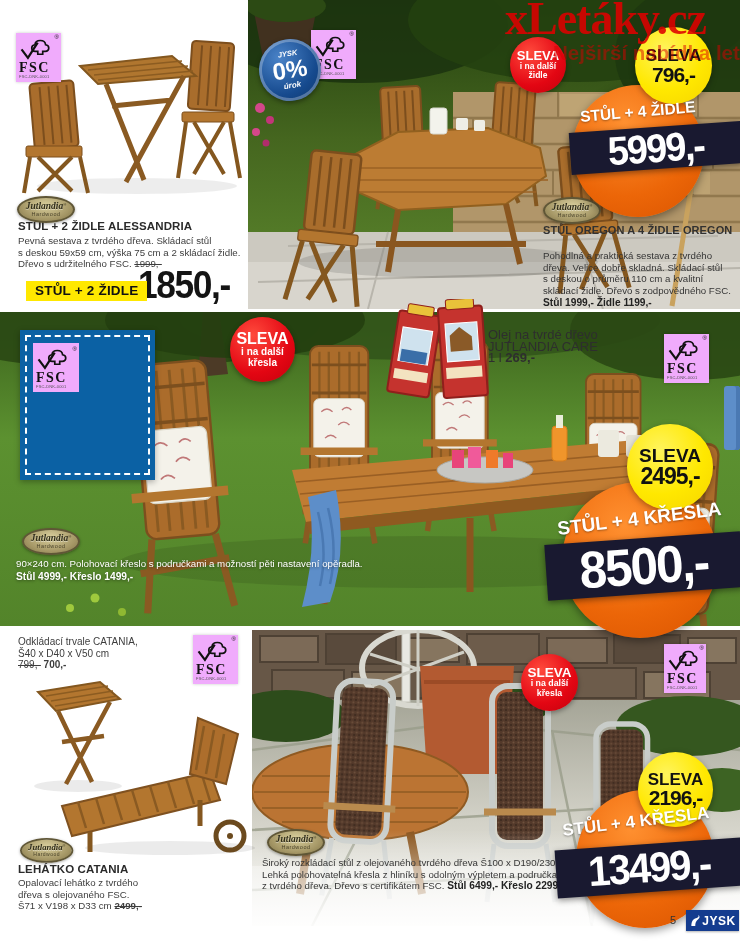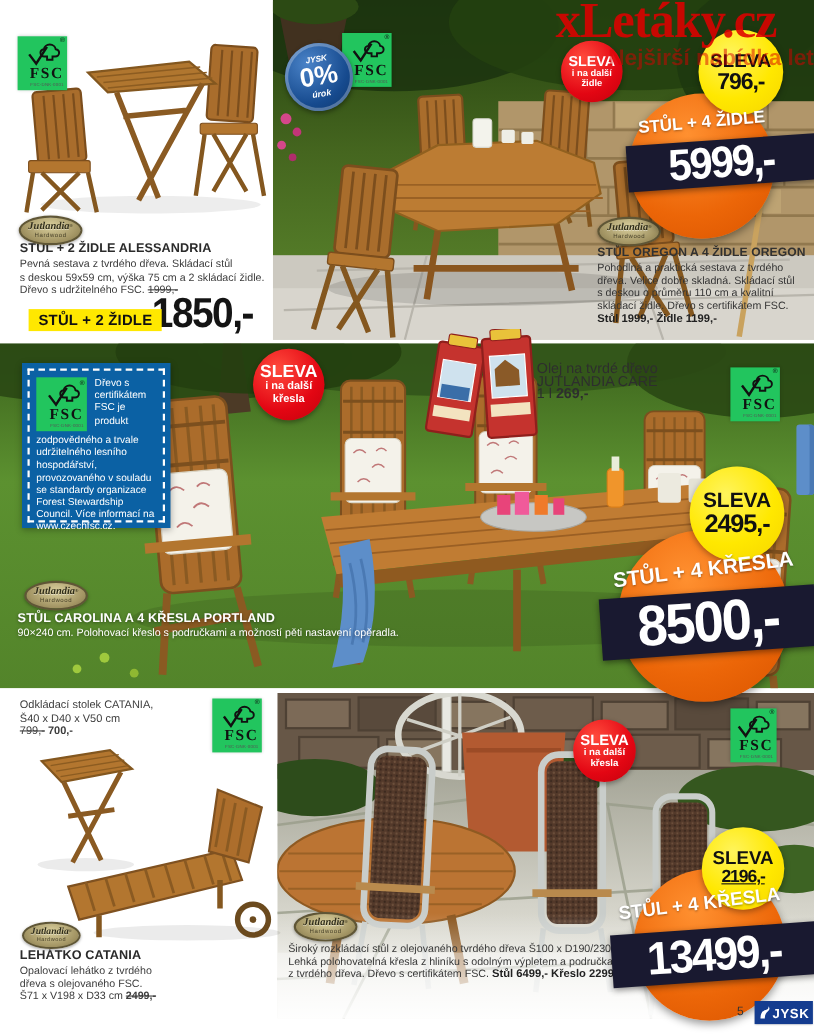--- a/index.html
+++ b/index.html
@@ -80,22 +80,22 @@
     box-shadow:inset 0 0 0 3px rgba(255,255,255,.28), 0 2px 5px rgba(0,0,0,.4);
     color:#fff; display:flex; flex-direction:column; align-items:center; justify-content:center;
     transform:rotate(-9deg); z-index:25; text-align:center;
   }
   .zero-badge .zb-brand { font-size:7.5px; font-weight:bold; font-style:italic; line-height:8px; }
   .zero-badge .zb-main { font-size:24px; font-weight:800; line-height:23px; }
   .zero-badge .zb-sub { font-size:8px; font-weight:bold; font-style:italic; line-height:9px; }
 
   
   .fsc-logo {
-    position:absolute; background:#22c55e; width:45px; padding:4px 3px 2px;
-    display:flex; flex-direction:column; align-items:flex-end;
+    position:absolute; background:#f0abfc; width:45px; padding:4px 3px 2px;
+    display:flex; flex-direction:column; align-items:flex-start;
     box-shadow:0 0 3px rgba(0,0,0,.22); z-index:20;
   }
   .fsc-logo .fsc-reg { position:absolute; top:1px; right:2px; font-size:6px; color:#111; }
   .fsc-logo .fsc-tree { width:34px; height:24px; }
   .fsc-logo .fsc-label {
     font-family:"Liberation Serif", serif; font-weight:bold; font-size:14px;
     line-height:13px; letter-spacing:1.5px; color:#111;
   }
   .fsc-logo .fsc-cert { font-size:4px; color:#555; letter-spacing:.2px; line-height:6px; }
   .fsc-logo.in-box { position:static; float:left; margin:0 7px 3px 0; width:46px; box-shadow:none; }
@@ -422,44 +422,43 @@
 
   <div class="jut-logo jut-slot" style="left:543px; top:197px;">
   <span class="jut-row">
     <span class="jut-name">Jutlandia</span>
     <span class="jut-reg">®</span>
   </span>
   <span class="jut-sub">Hardwood</span>
 </div>
   <div class="abs" style="left:543px; top:224px; width:192px; z-index:6;">
     <div class="t-heading on-photo-light" style="font-size:11px;">STŮL OREGON A 4 ŽIDLE OREGON</div>
-    <div class="t-body" style="margin-top:2px; color:#353535;">
+    <div class="t-body" style="margin-top:14px; color:#353535;">
       <div>Pohodlná a praktická sestava z tvrdého</div>
       <div>dřeva. Velice dobře skladná. Skládací stůl</div>
       <div>s deskou o průměru 110 cm a kvalitní</div>
-      <div>skládací židle. Dřevo s certifikátem FSC.</div>
+      <div>skládací židle. Dřevo s zodpovědného FSC.</div>
       <div class="t-bold" style="font-size:10.2px; margin-top:1px; color:#222;">Stůl 1999,- Židle 1199,-</div>
     </div>
   </div>
 
   <div class="wm-title">xLetáky.cz</div>
   <div class="wm-sub">Nejširší nabídka letáků</div>
 
   <div class="fsc-info">
     <div class="fsc-info-inner">
       <div class="fsc-logo in-box fsc-slot">
   <span class="fsc-reg">®</span>
   <svg class="fsc-tree" viewBox="0 0 40 27">
     <path d="M3 14 l7.5 10 L22 6" fill="none" stroke="#111" stroke-width="2.6"></path>
     <path d="M25 3.5 c-3.4 0 -6 2.2 -6.3 5 c-2.2 .3 -3.7 1.9 -3.7 3.9 c0 2.2 1.8 3.9 4.2 3.9 h2.9 v3.4 h5.8 v-3.4 h2.9 c2.4 0 4.2 -1.7 4.2 -3.9 c0 -2 -1.5 -3.6 -3.7 -3.9 C31 5.7 28.4 3.5 25 3.5 z" fill="none" stroke="#111" stroke-width="2"></path>
   </svg>
   <span class="fsc-label">FSC</span>
   <span class="fsc-cert">FSC-DNK-0001</span>
 </div>
-      <span>Dřevo s certifikátem FSC je produkt zodpovědného a trvale udržitelného lesního hospodářství, provozovaného v souladu se standardy organizace Forest Stewardship Council. Více informací na www.czechfsc.cz.</span>
     </div>
   </div>
 
   <div class="badge-red" style="left:230px; top:317px; width:65px; height:65px;">
     <span class="br-l1" style="font-size:16px; line-height:15px;">SLEVA</span>
     <span class="br-l2" style="font-size:10px; line-height:11px;">i na další</span>
     <span class="br-l3" style="font-size:10px; line-height:11px;">křesla</span>
   </div>
 
   <svg class="abs" style="left:385px; top:299px; z-index:24;" width="106" height="106" viewBox="0 0 106 106">
@@ -509,29 +508,29 @@
   </div>
 
   <div class="jut-logo jut-slot" style="left:22px; top:528px;">
   <span class="jut-row">
     <span class="jut-name">Jutlandia</span>
     <span class="jut-reg">®</span>
   </span>
   <span class="jut-sub">Hardwood</span>
 </div>
   <div class="abs" style="left:16px; top:556px; width:520px; z-index:6;">
-    <div class="t-heading on-photo-dark">STŮL CAROLINA A 4 KŘESLA PORTLAND</div>
     <div class="t-body on-photo-dark" style="margin-top:2px;">
       <div>90×240 cm. Polohovací křeslo s područkami a možností pěti nastavení opěradla.</div>
+      <div class="t-bold" style="font-size:10.2px; margin-top:1px;">Stůl 4999,- Křeslo 1499,-</div>
     </div>
   </div>
 
   <div class="abs" style="left:18px; top:636px; width:180px; z-index:6;">
     <div class="t-body" style="font-size:10px;">
-      <div>Odkládací stolek CATANIA,</div>
+      <div>Odkládací trvale CATANIA,</div>
       <div>Š40 x D40 x V50 cm</div>
       <div>
         <span class="strike">799,-</span>
         <span class="t-bold">700,-</span>
       </div>
     </div>
   </div>
   <div class="fsc-logo fsc-slot" style="left:193px; top:635px;">
   <span class="fsc-reg">®</span>
   <svg class="fsc-tree" viewBox="0 0 40 27">
@@ -588,21 +587,21 @@
   <svg class="fsc-tree" viewBox="0 0 40 27">
     <path d="M3 14 l7.5 10 L22 6" fill="none" stroke="#111" stroke-width="2.6"></path>
     <path d="M25 3.5 c-3.4 0 -6 2.2 -6.3 5 c-2.2 .3 -3.7 1.9 -3.7 3.9 c0 2.2 1.8 3.9 4.2 3.9 h2.9 v3.4 h5.8 v-3.4 h2.9 c2.4 0 4.2 -1.7 4.2 -3.9 c0 -2 -1.5 -3.6 -3.7 -3.9 C31 5.7 28.4 3.5 25 3.5 z" fill="none" stroke="#111" stroke-width="2"></path>
   </svg>
   <span class="fsc-label">FSC</span>
   <span class="fsc-cert">FSC-DNK-0001</span>
 </div>
 
   <div class="badge-yellow" style="left:638px; top:752px; width:75px; height:75px;">
     <span class="by-l1" style="font-size:17px; line-height:17px;">SLEVA</span>
-    <span class="by-l2" style="font-size:16px; line-height:20px;text-decoration:underline;">2196,-</span>
+    <span class="by-l2" style="font-size:21px; line-height:20px;">2196,-</span>
   </div>
   <div class="combo-circle" style="left:576px; top:790px; width:138px; height:138px;"></div>
   <div class="combo-label" style="left:562px; top:812px; font-size:17px; transform:rotate(-7deg);">STŮL + 4 KŘESLA</div>
   <div class="combo-band" style="left:556px; top:844px; width:186px; height:48px; transform:rotate(-4deg);">
     <span class="band-price" style="font-size:42px;">13499,-</span>
   </div>
 
   <div class="jut-logo jut-slot" style="left:267px; top:829px;">
   <span class="jut-row">
     <span class="jut-name">Jutlandia</span>

